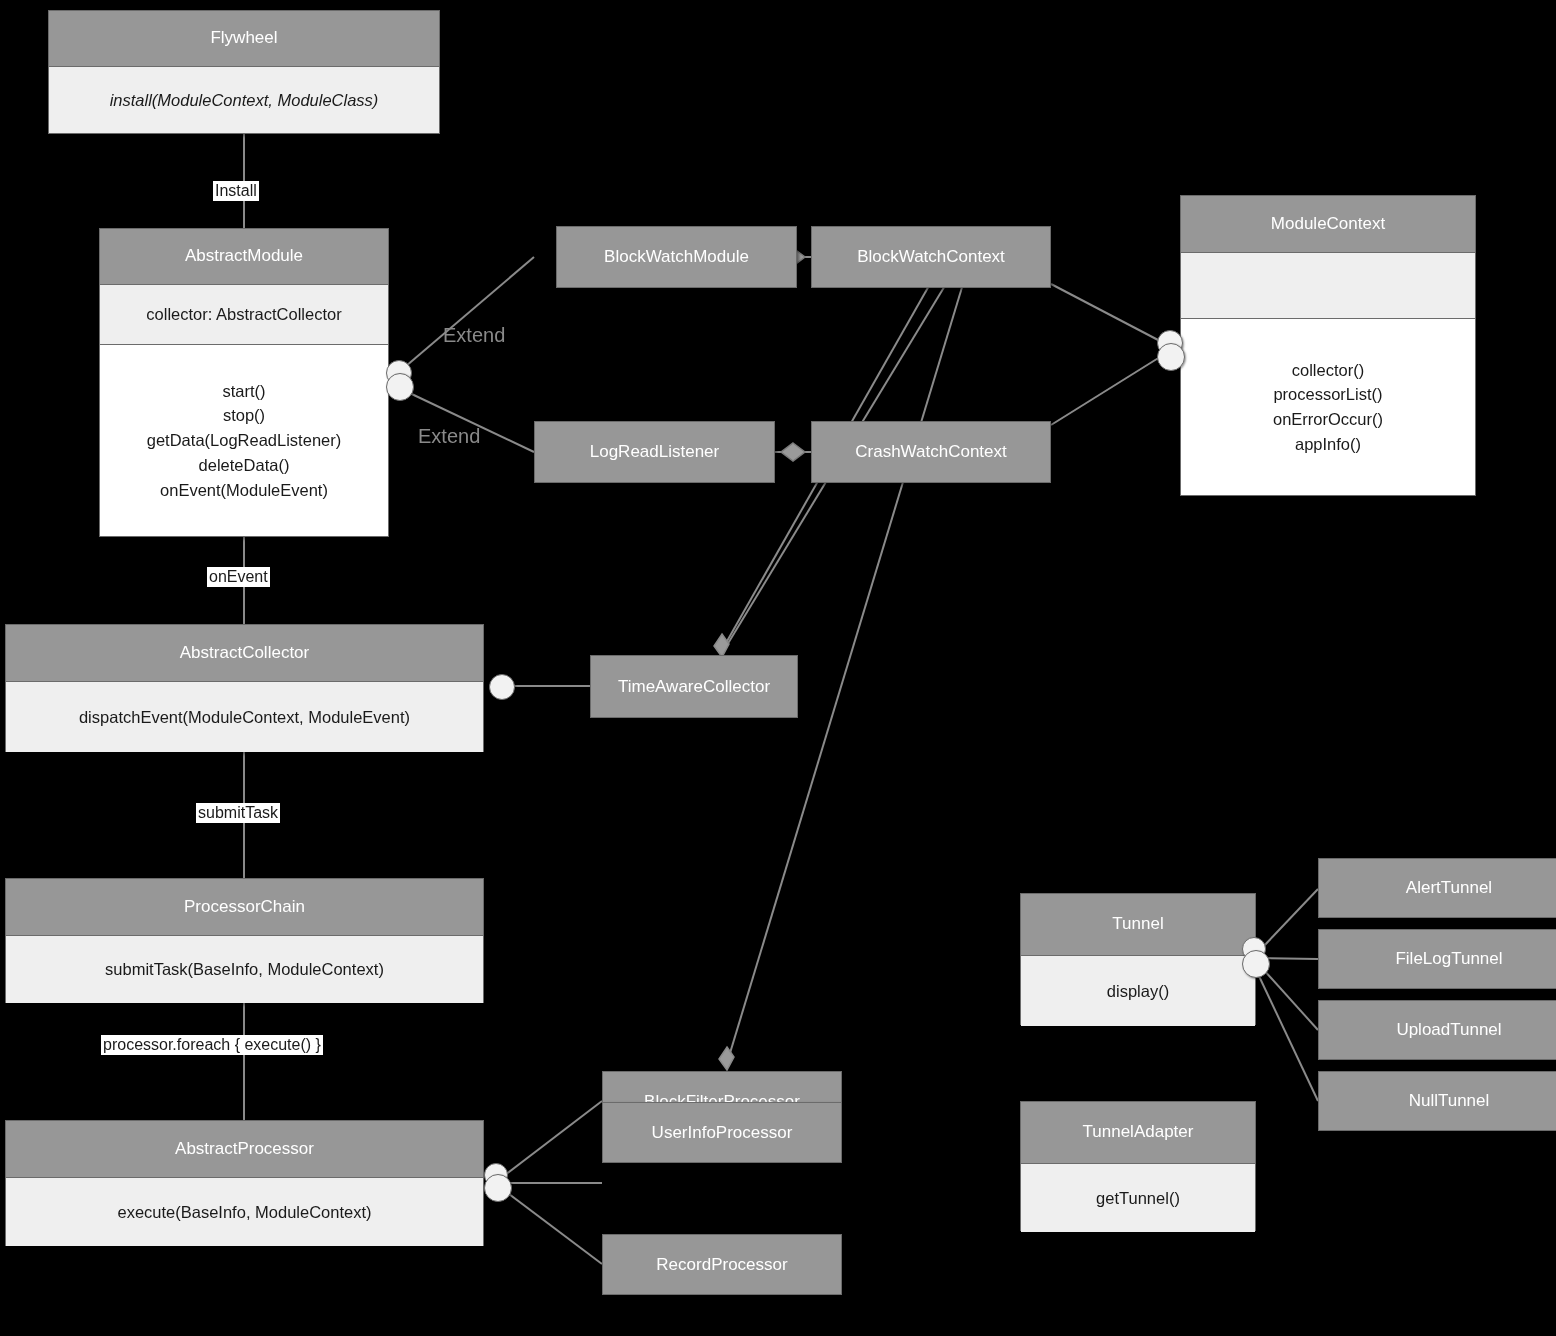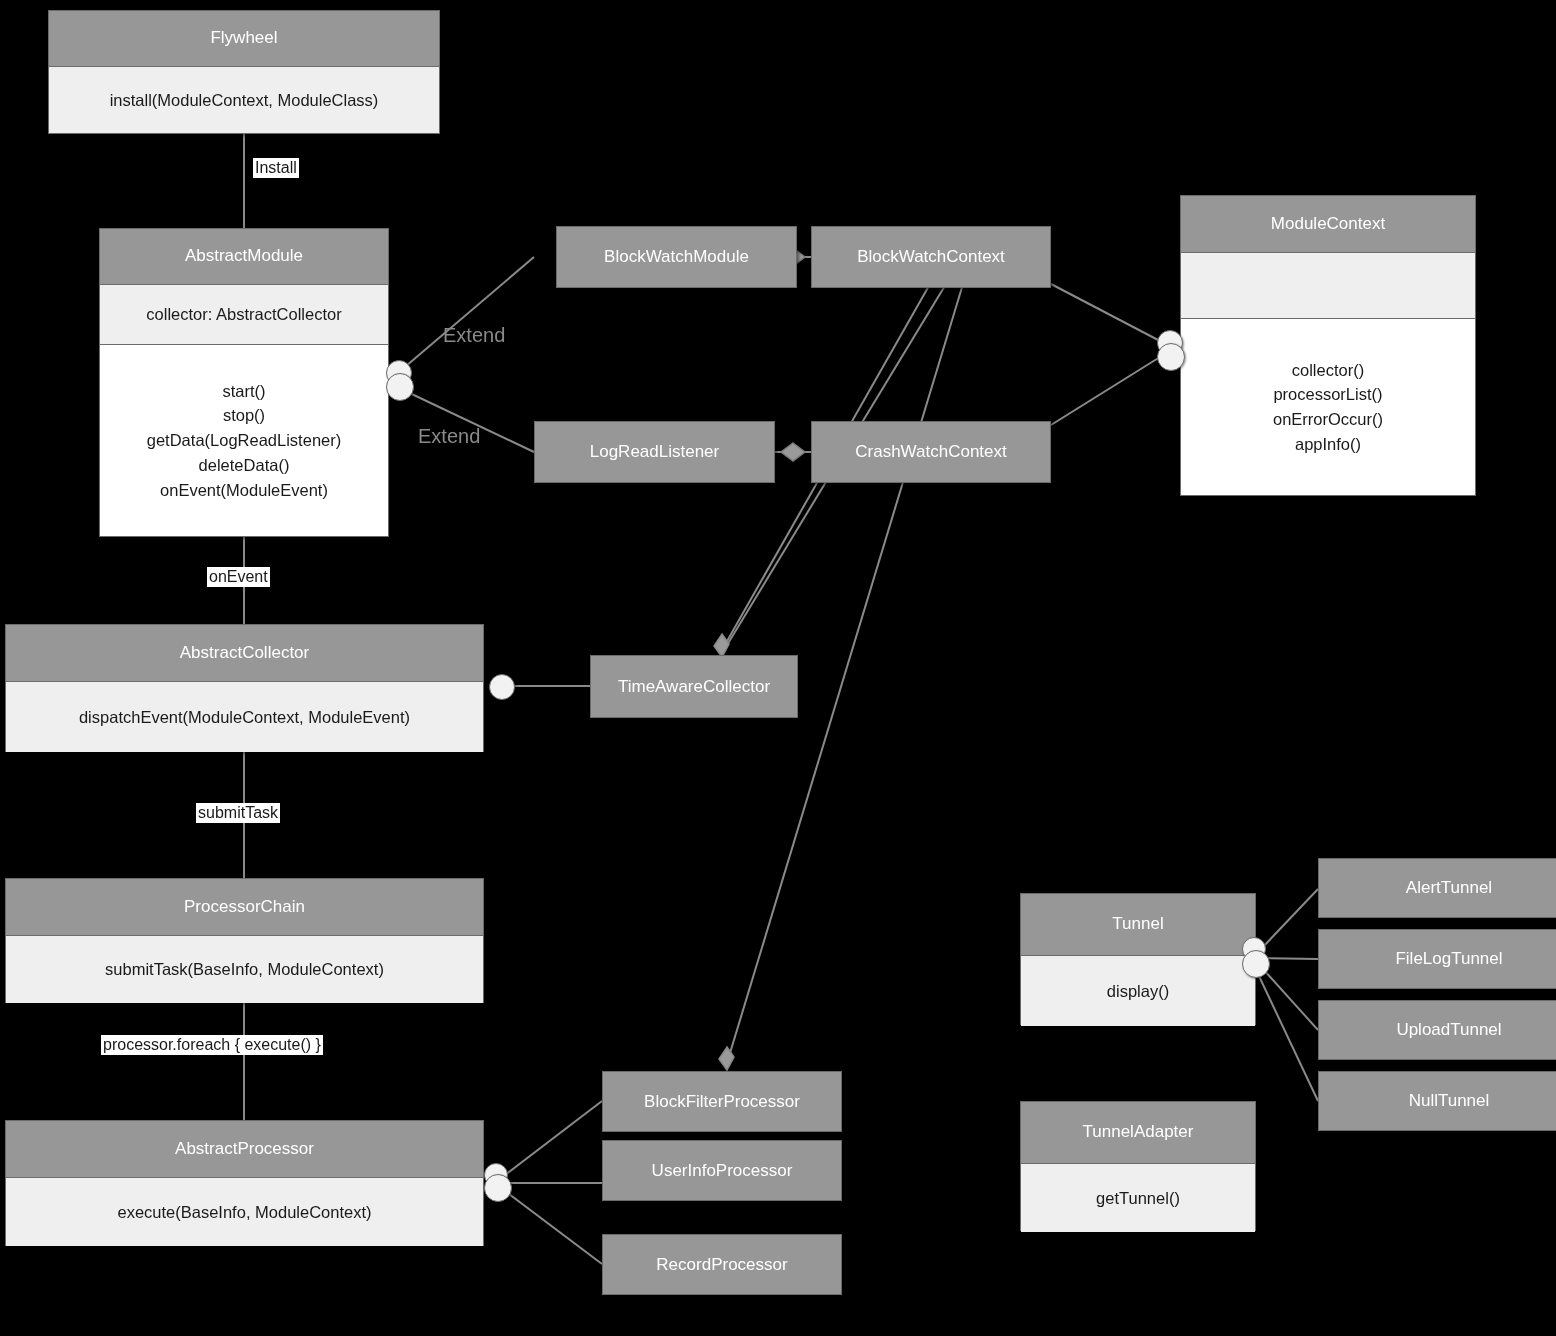--- a/index.html
+++ b/index.html
@@ -158,21 +158,21 @@
     </g>
 
     <g fill="#9a9a9a" stroke="#8a8a8a" stroke-width="1.5">
       <polygon points="722,634 729,644 722,657 714,646"></polygon>
       <polygon points="727,1047 734,1057 727,1070 719,1059"></polygon>
     </g>
   </svg>
 
   <div class="uml-class" style="left:48px; top:10px; width:392px; height:124px;">
     <div class="uml-header" style="height:56px;">Flywheel</div>
-    <div class="uml-ops light" style="height:66px;">install(ModuleContext, ModuleClass)</div>
+    <div class="uml-ops light" style="height:66px;font-style:italic;">install(ModuleContext, ModuleClass)</div>
   </div>
 
   <div class="uml-class" style="left:99px; top:228px; width:290px; height:309px;">
     <div class="uml-header" style="height:56px;">AbstractModule</div>
     <div class="uml-attrs" style="height:60px;">collector: AbstractCollector</div>
     <div class="uml-ops" style="height:191px;">start()
 stop()
 getData(LogReadListener)
 deleteData()
 onEvent(ModuleEvent)</div>
@@ -207,21 +207,21 @@
     <div class="uml-ops light" style="height:67px;">submitTask(BaseInfo, ModuleContext)</div>
   </div>
 
   <div class="uml-class" style="left:5px; top:1120px; width:479px; height:126px;">
     <div class="uml-header" style="height:57px;">AbstractProcessor</div>
     <div class="uml-ops light" style="height:68px;">execute(BaseInfo, ModuleContext)</div>
   </div>
 
   <div class="uml-simple" style="left:602px; top:1071px; width:240px; height:61px;">BlockFilterProcessor</div>
 
-  <div class="uml-simple" style="left:602px; top:1140px; width:240px; height:61px;">UserInfoProcessor</div>
+  <div class="uml-simple" style="left:602px; top:1102px; width:240px; height:61px;">UserInfoProcessor</div>
 
   <div class="uml-simple" style="left:602px; top:1234px; width:240px; height:61px;">RecordProcessor</div>
 
   <div class="uml-class" style="left:1020px; top:893px; width:236px; height:132px;">
     <div class="uml-header" style="height:62px;">Tunnel</div>
     <div class="uml-ops light" style="height:70px;">display()</div>
   </div>
 
   <div class="uml-class" style="left:1020px; top:1101px; width:236px; height:130px;">
     <div class="uml-header" style="height:62px;">TunnelAdapter</div>
@@ -243,21 +243,21 @@
   <div class="ball" style="left:1157px; top:343px; width:26px; height:26px;"></div>
 
   <div class="ball" style="left:489px; top:674px; width:24px; height:24px;"></div>
 
   <div class="ball" style="left:484px; top:1163px; width:22px; height:22px;"></div>
   <div class="ball" style="left:484px; top:1174px; width:26px; height:26px;"></div>
 
   <div class="ball" style="left:1242px; top:937px; width:22px; height:22px;"></div>
   <div class="ball" style="left:1242px; top:950px; width:26px; height:26px;"></div>
 
-  <div class="edge-label" style="left:213px; top:158px;margin-left:40px;">Install</div>
+  <div class="edge-label" style="left:213px; top:181px;">Install</div>
 
   <div class="edge-label" style="left:207px; top:567px;">onEvent</div>
 
   <div class="edge-label" style="left:196px; top:803px;">submitTask</div>
 
   <div class="edge-label" style="left:101px; top:1035px;">processor.foreach { execute() }</div>
 
   <div class="edge-label-plain" style="left:443px; top:323px;">Extend</div>
 
   <div class="edge-label-plain" style="left:418px; top:424px;">Extend</div>

